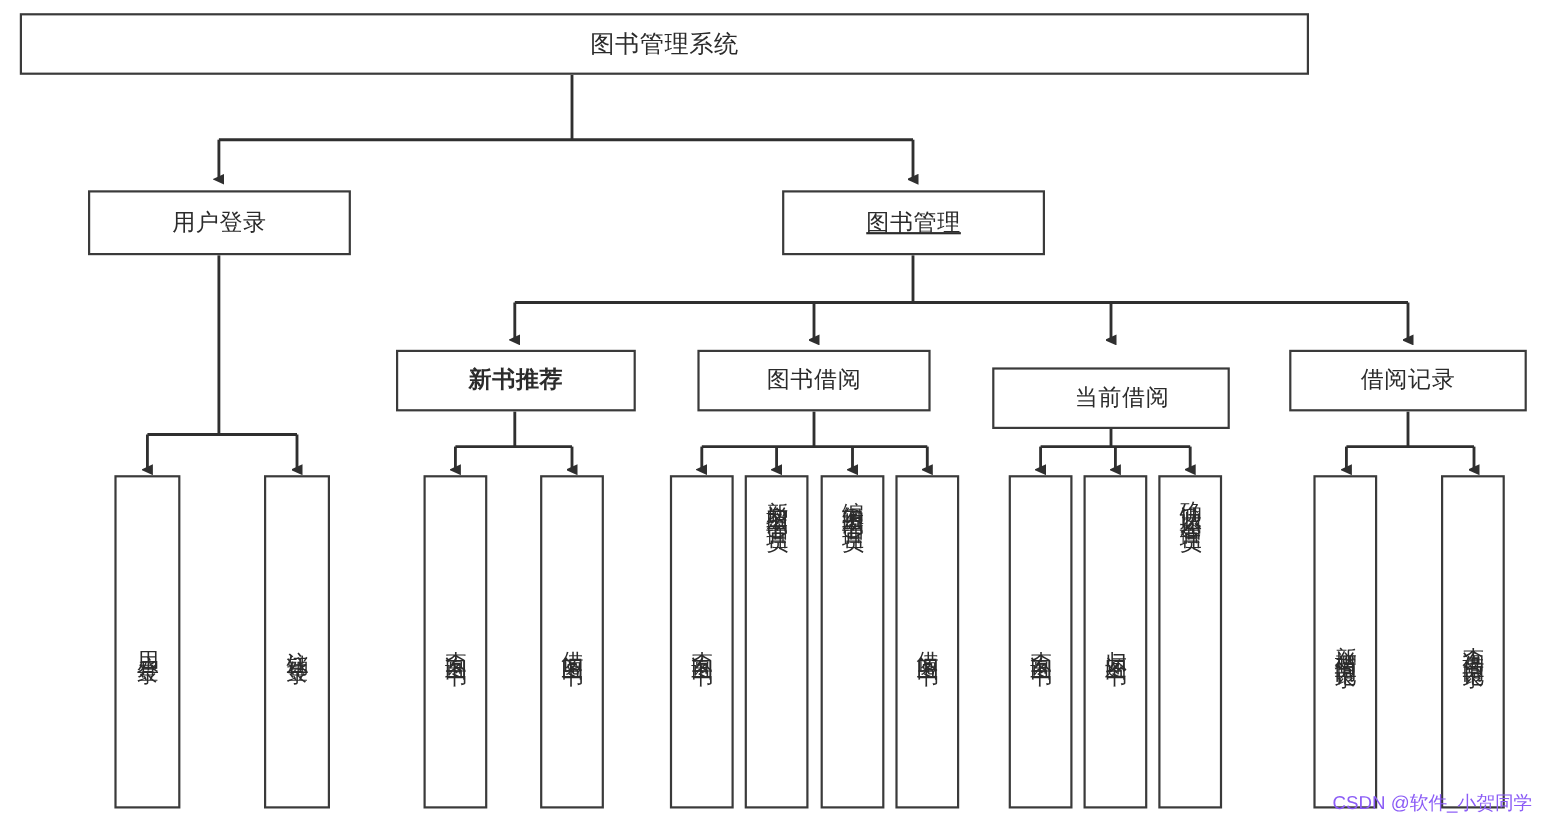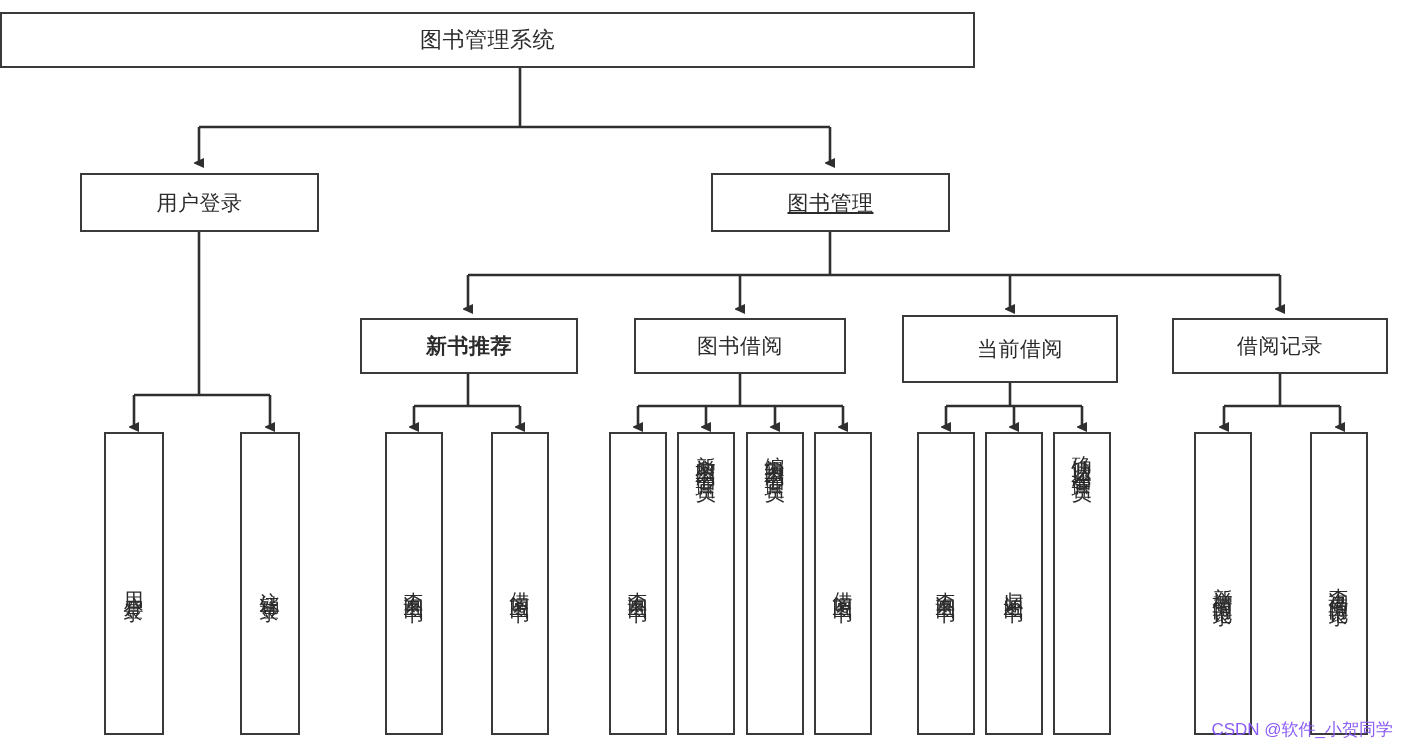--- a/index.html
+++ b/index.html
@@ -120,41 +120,41 @@
       <path d="M1014,406 L1014,427" marker-end="url(#arrow)"></path>
       <path d="M1082,406 L1082,427" marker-end="url(#arrow)"></path>
 
       <path d="M1280,374 L1280,406"></path>
       <path d="M1224,406 L1340,406"></path>
       <path d="M1224,406 L1224,427" marker-end="url(#arrow)"></path>
       <path d="M1340,406 L1340,427" marker-end="url(#arrow)"></path>
     </g>
   </svg>
 
-  <div class="node root horiz" style="left:0; top:12px; width:975px; height:56px;">
+  <div class="node root horiz" style="left:18px; top:12px; width:1172px; height:56px;">
     <span>图书管理系统</span>
   </div>
 
   <div class="node horiz" style="left:80px; top:173px; width:239px; height:59px;">
     <span>用户登录</span>
   </div>
 
   <div class="node horiz" style="left:711px; top:173px; width:239px; height:59px;text-decoration:underline;">
     <span>图书管理</span>
   </div>
 
   <div class="node horiz" style="left:360px; top:318px; width:218px; height:56px;font-weight:bold;">
     <span>新书推荐</span>
   </div>
 
   <div class="node horiz" style="left:634px; top:318px; width:212px; height:56px;justify-content:center;">
     <span>图书借阅</span>
   </div>
 
-  <div class="node horiz" style="left:902px; top:315px; width:216px; height:68px;padding-left:20px;">
+  <div class="node horiz" style="left:902px; top:334px; width:216px; height:56px;padding-left:20px;">
     <span>当前借阅</span>
   </div>
 
   <div class="node horiz" style="left:1172px; top:318px; width:216px; height:56px;">
     <span>借阅记录</span>
   </div>
 
   <div class="node vert" style="left:104px; top:432px; width:60px; height:303px;">
     <div class="vert-inner">
       <span class="vert-text">用户登录</span>

